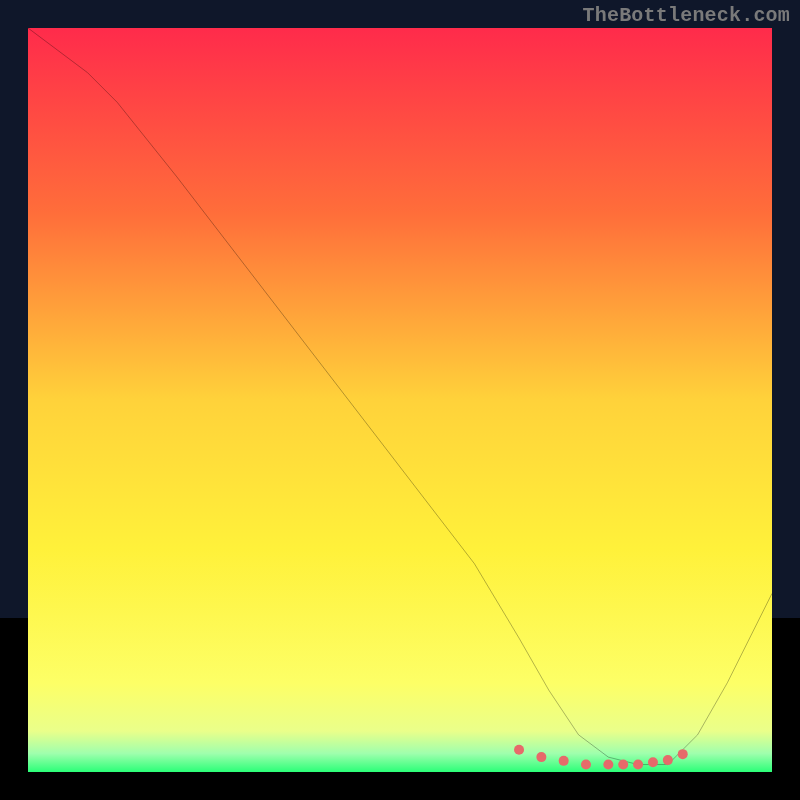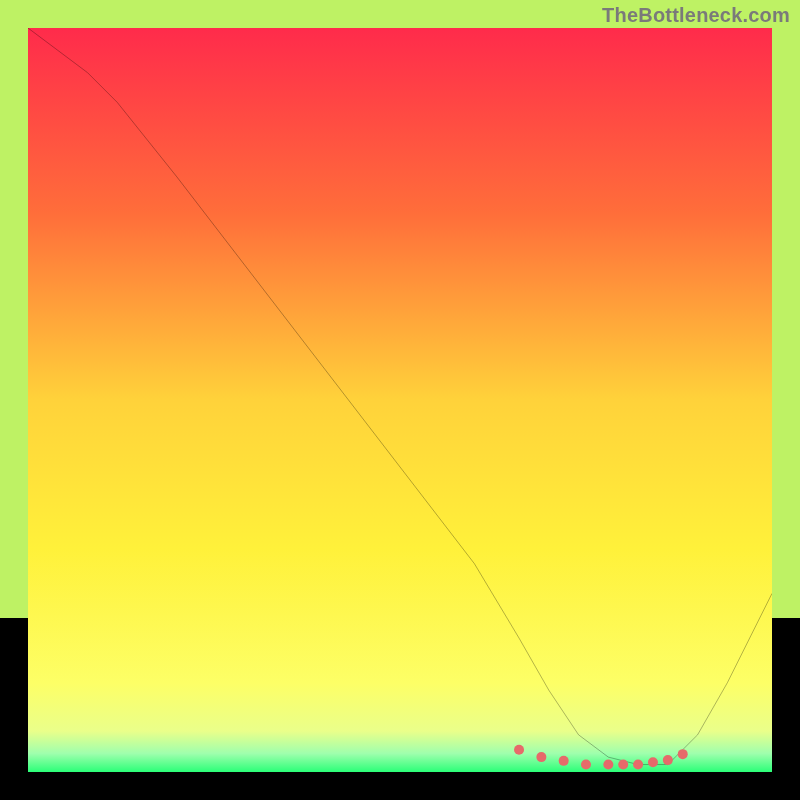--- a/index.html
+++ b/index.html
@@ -9,21 +9,22 @@
     height: 800px;
     background: #000;
     overflow: hidden;
     font-family: Arial, Helvetica, sans-serif;
   }
   .frame {
     position: absolute;
     top: 0; left: 0;
     width: 800px;
     height: 618px;
-    background: #bef264;
+    background: #0f172a;
+    font-family: Liberation Mono, monospace;
   }
   .watermark {
     position: absolute;
     top: 4px;
     right: 10px;
     color: #7a7a7a;
     font-size: 20px;
     font-weight: 600;
     letter-spacing: 0.2px;
     user-select: none;

